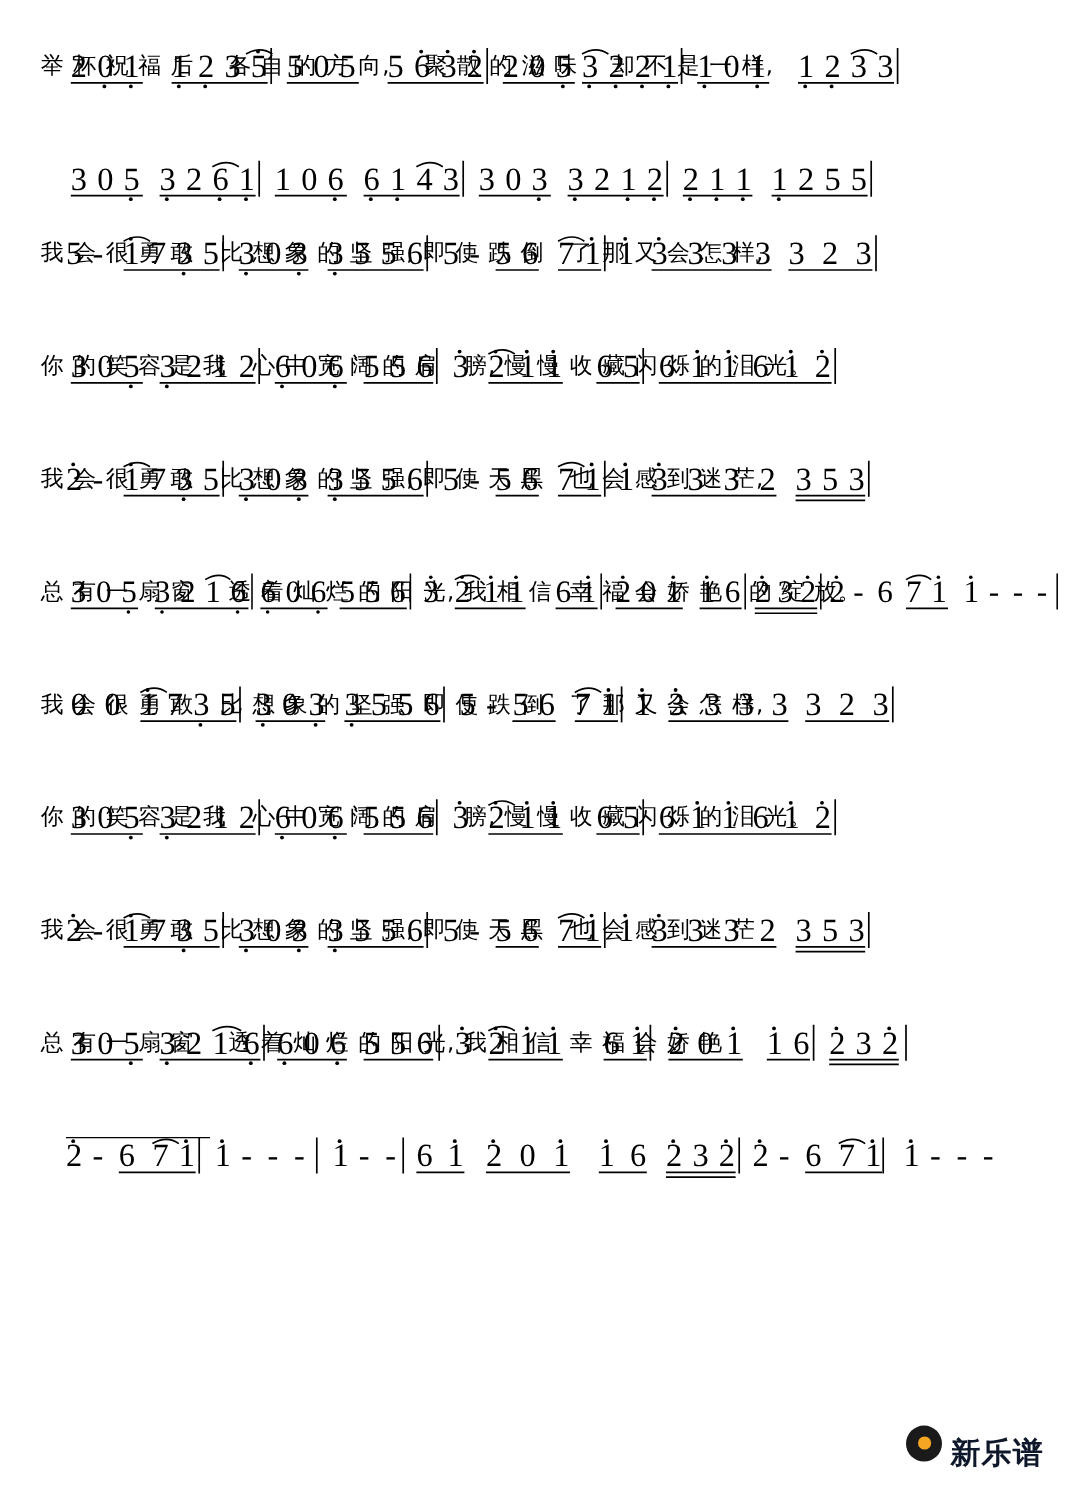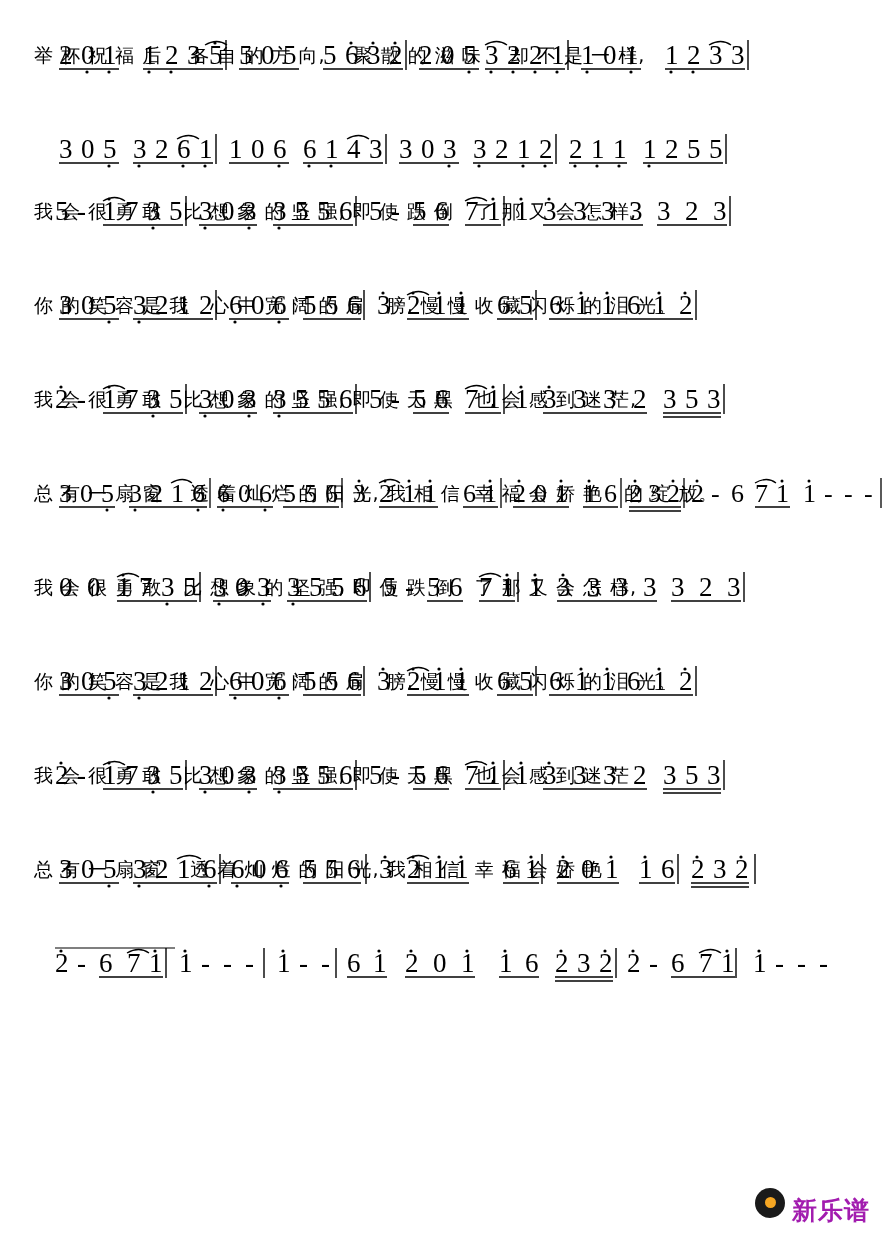--- a/index.html
+++ b/index.html
@@ -81,21 +81,21 @@
     height: 11px;
     margin-left: -5.5px;
     margin-top: -5.5px;
     border-radius: 50%;
     background: #f5a623;
   }
   .logo-text {
     font-family: "DejaVu Sans", sans-serif;
     font-size: 25px;
     font-weight: bold;
-    color: #a21caf;
+    color: #0f172a;
     letter-spacing: 1px;
     margin-top: 16px;
   }
 </style>
 </head>
 <body>
 
 <div class="sheet">
 
   <div class="system">

